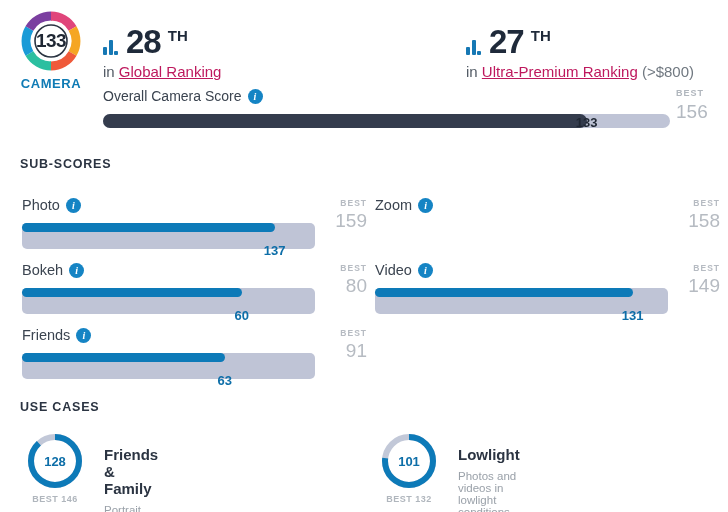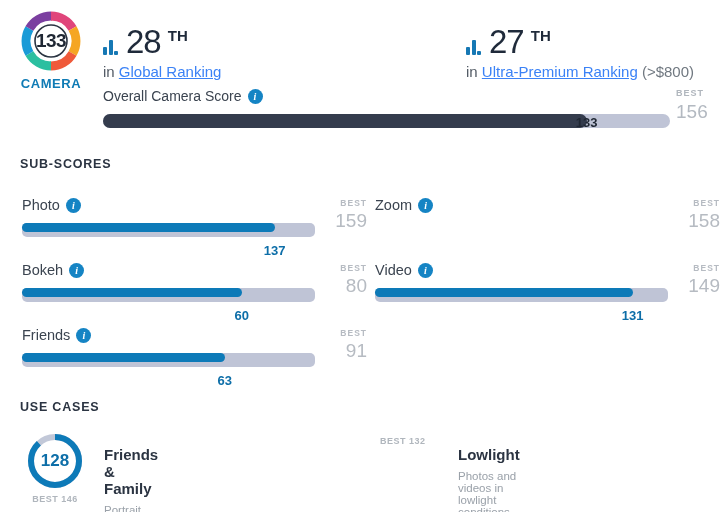--- a/index.html
+++ b/index.html
@@ -18,24 +18,24 @@
     position: absolute; left: 50%; top: 50%; transform: translate(-50%,-50%);
     font-size: 19px; font-weight: bold; color: #1f2733; letter-spacing: -0.5px;
   }
   .logo-label {
     margin-top: 2px; font-size: 13px; font-weight: bold; color: #0f7bb5; letter-spacing: 0.6px;
   }
 
   
   .rank { position: absolute; }
   .rank-line1 { display: flex; align-items: flex-end; gap: 8px; height: 38px; }
-  .rank-num { font-size: 33px; font-weight: normal; color: #1f2a3a; line-height: 1; letter-spacing: -1px; }
+  .rank-num { font-size: 33px; font-weight: bold; color: #1f2a3a; line-height: 1; letter-spacing: -1px; }
   .rank-sup { font-size: 15px; font-weight: bold; color: #1f2a3a; vertical-align: top; position: relative; top: -14px; left: -1px; }
   .rank-line2 { margin-top: 5px; font-size: 15px; color: #545c66; }
-  .rank-line2 a, .rank-link { color: #3b82f6; text-decoration: underline; }
+  .rank-line2 a, .rank-link { color: #be185d; text-decoration: underline; }
   .rank-paren { color: #707880; }
   .barchart-icon { display: inline-flex; align-items: flex-end; gap: 1.5px; height: 17px; padding-bottom: 3px; }
   .barchart-icon i { display: block; width: 4px; background: #1678b4; border-radius: 1px; }
   .bi1 { height: 8px; } .bi2 { height: 15px; } .bi3 { height: 4px; }
 
   
   .info-icon {
     display: inline-flex; align-items: center; justify-content: center;
     width: 15px; height: 15px; border-radius: 50%;
     background: #1584c4; color: #fff;
@@ -55,32 +55,32 @@
 
   
   .section-head {
     position: absolute; font-size: 12.5px; font-weight: bold;
     color: #2b3442; letter-spacing: 0.8px;
   }
 
   
   .sub { position: absolute; width: 345px; }
   .sub-title { font-size: 14.5px; color: #3b4450; }
-  .sub-bar-track { position: relative; margin-top: 9px; height: 14px; border-radius: 5px; background: #bfc4d6; }
+  .sub-bar-track { position: relative; margin-top: 9px; height: 26px; border-radius: 5px; background: #bfc4d6; }
   .sub-bar-fill { position: absolute; left: 0; top: 0; height: 9px; border-radius: 5px; background: #0d7ab8; }
   .sub-value { position: absolute; top: 20px; font-size: 13px; font-weight: bold; color: #0d6ea8; transform: translateX(-50%); }
   .sub-best-label { position: absolute; right: 0; top: 1px; font-size: 8.5px; color: #b6bbc2; letter-spacing: 1px; font-weight: bold; }
   .sub-best-value { position: absolute; right: 0; top: 13px; font-size: 19px; color: #b6bbc2; }
 
   
   .usecase { position: absolute; }
   .donut { position: relative; width: 58px; height: 58px; }
   .donut-num {
     position: absolute; left: 50%; top: 50%; transform: translate(-50%,-50%);
-    font-size: 17px; font-weight: bold; color: #0d6ea8;
+    font-size: 13px; font-weight: bold; color: #0d6ea8;
   }
   .donut-best { margin-top: 4px; text-align: center; font-size: 9px; color: #b0b6bd; letter-spacing: 0.5px; font-weight: bold; }
   .uc-text { position: absolute; left: 78px; top: 14px; }
   .uc-name { font-size: 15px; font-weight: bold; color: #2b3442; }
   .uc-desc { margin-top: 7px; font-size: 11.5px; color: #9aa1a9; }
 </style>
 </head>
 <body>
 
 <div class="page">
@@ -218,20 +218,27 @@
       <div class="donut-num">128</div>
     </div>
     <div class="donut-best">BEST 146</div>
     <div class="uc-text">
       <div class="uc-name">Friends &amp; Family</div>
       <div class="uc-desc">Portrait and group photos and videos</div>
     </div>
   </div>
 
   <div class="usecase" style="left:380px; top:432px;">
+    <div class="donut">
+      <svg width="58" height="58" viewBox="0 0 58 58">
+        <circle cx="29" cy="29" r="24" fill="none" stroke="#c2c8d8" stroke-width="6"></circle>
+        <circle cx="29" cy="29" r="24" fill="none" stroke="#0d7ab8" stroke-width="6" stroke-dasharray="115.4 167.6" stroke-dashoffset="0" transform="rotate(-90 29 29)" stroke-linecap="butt"></circle>
+      </svg>
+      <div class="donut-num">101</div>
+    </div>
     <div class="donut-best">BEST 132</div>
     <div class="uc-text">
       <div class="uc-name">Lowlight</div>
       <div class="uc-desc">Photos and videos in lowlight conditions</div>
     </div>
   </div>
 
 </div>
 
 </body></html>

